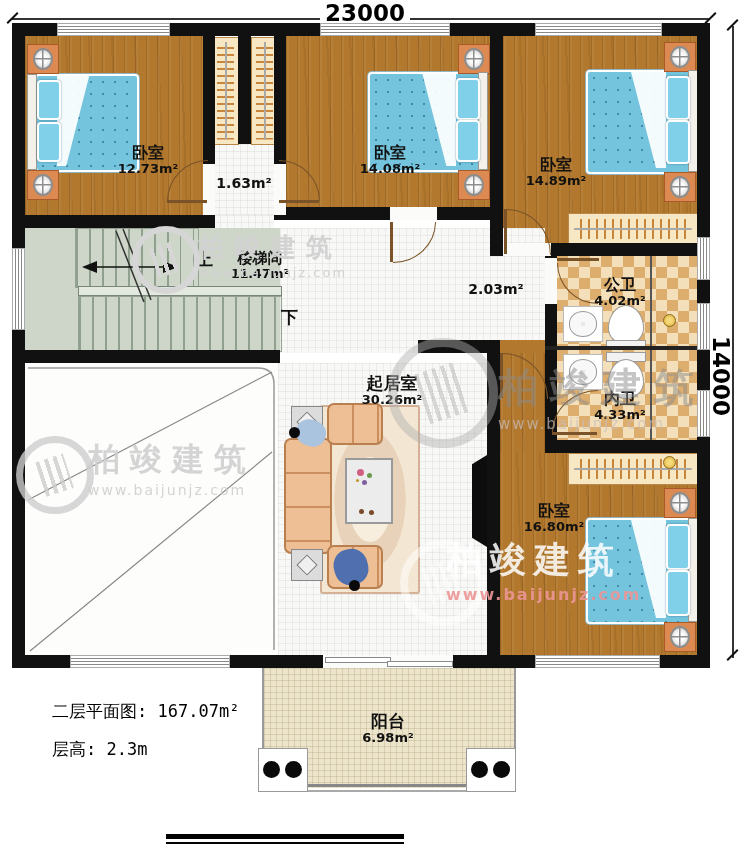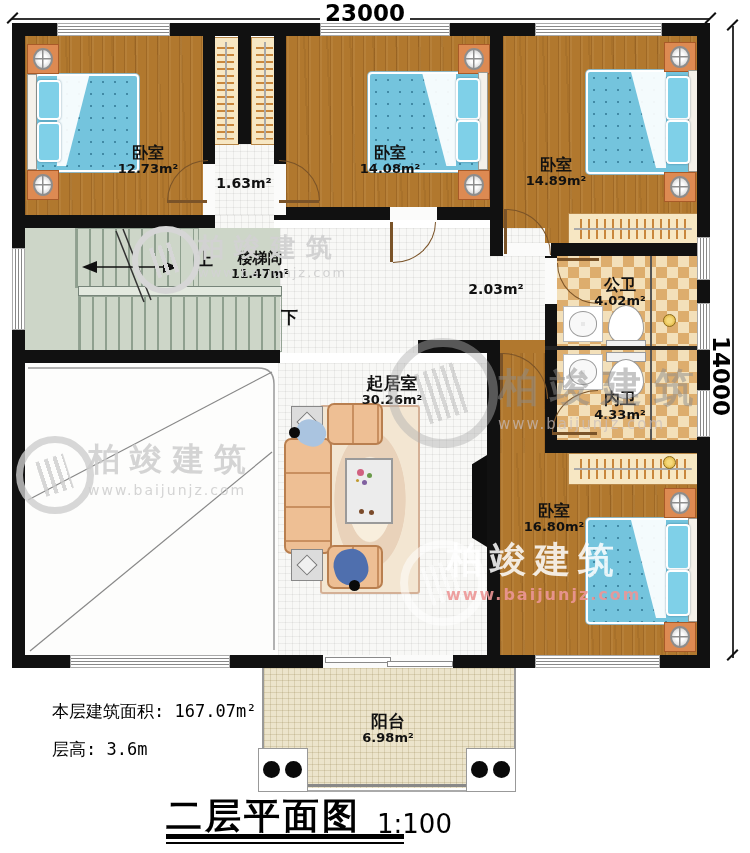--- a/index.html
+++ b/index.html
@@ -348,28 +348,24 @@
     <span class="brand" style="font-size:32px;letter-spacing:10px;">柏竣建筑</span>
     <span class="url" style="font-size:14px;">www.baijunjz.com</span>
   </div>
   <div class="wmlogo" style="left:400px;top:540px;width:70px;height:70px;border:8px solid rgba(255,255,255,.5);color:rgba(255,255,255,.5);"></div>
   <div class="wm" style="left:446px;top:536px;">
     <span class="brand" style="font-size:36px;letter-spacing:8px;color:rgba(255,255,255,.85);">柏竣建筑</span>
     <span class="url" style="font-size:16px;color:rgba(236,150,150,.9);font-weight:bold;">www.baijunjz.com</span>
   </div>
 
   <div class="footer" style="left:52px;top:700px;">
-    <span>本层建筑面积:</span>
+    <span>二层平面图:</span>
     <span>167.07m²</span>
   </div>
   <div class="footer" style="left:52px;top:738px;">
     <span>层高:</span>
-    <span>3.6m</span>
-  </div>
-
-  <div class="title" style="left:166px;top:792px;">
-    <span class="tname">二层平面图</span>
-    <span class="tscale">1:100</span>
-  </div>
+    <span>2.3m</span>
+  </div>
+
   <div class="uline" style="left:166px;top:834px;width:238px;height:5px;"></div>
   <div class="uline" style="left:166px;top:842px;width:238px;height:2px;"></div>
 
 </div>
 
 </body></html>

